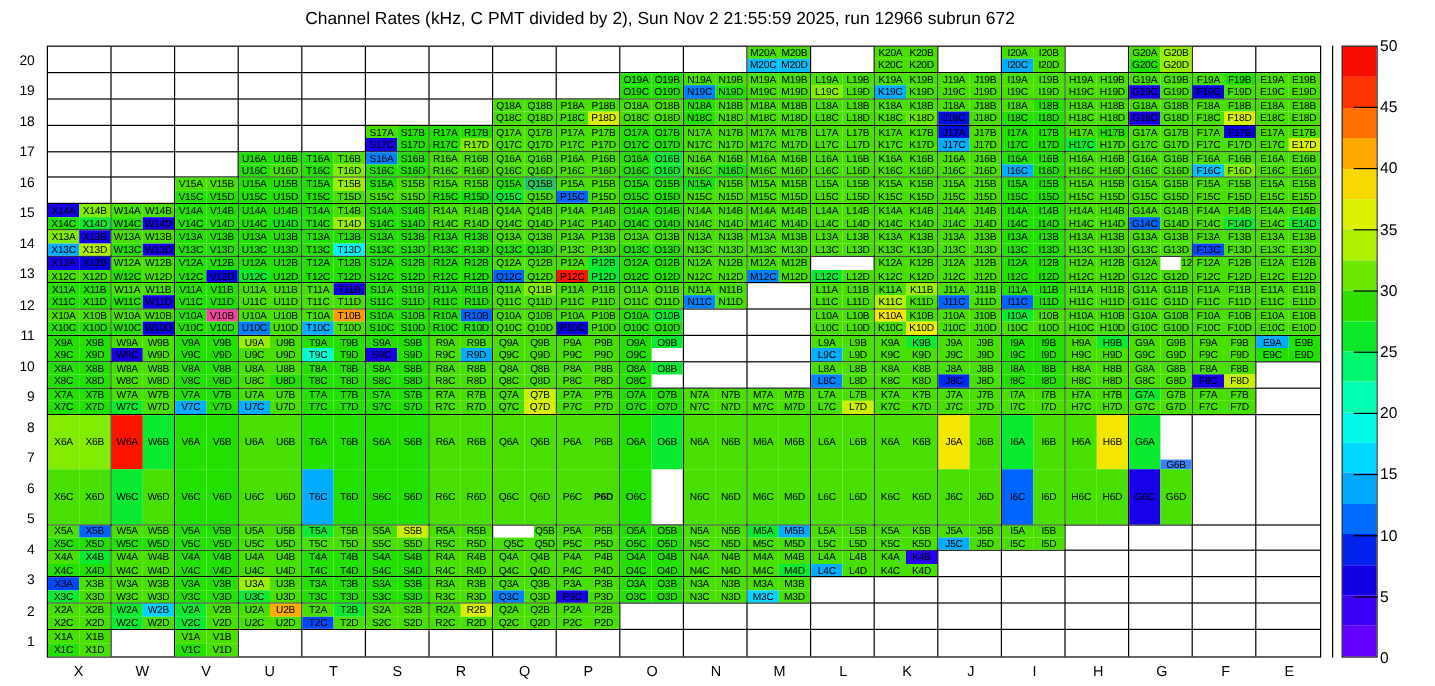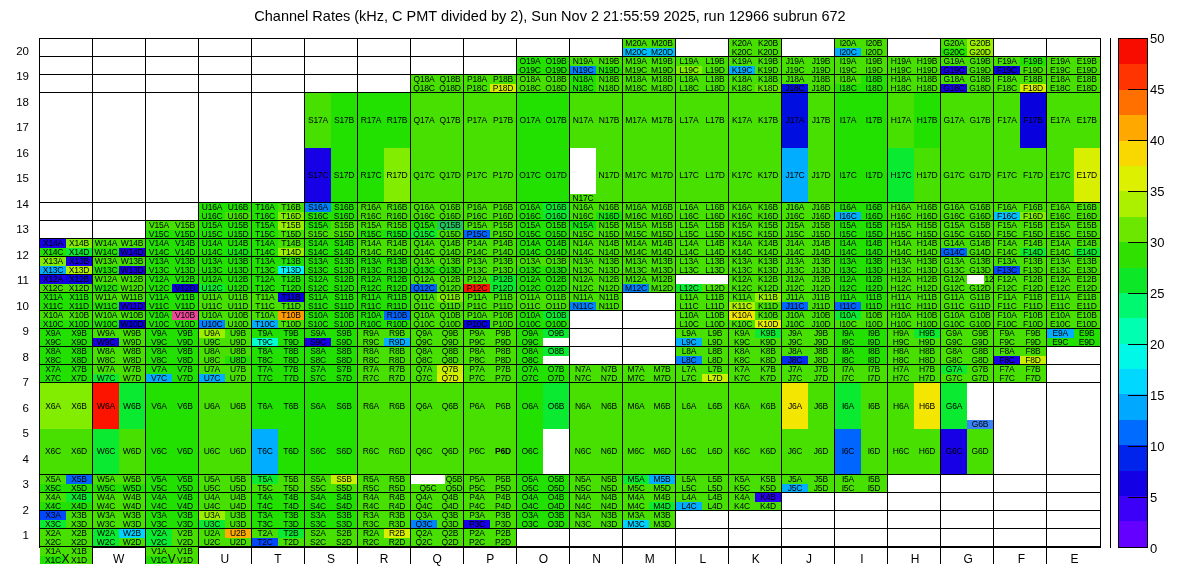--- a/index.html
+++ b/index.html
@@ -473,21 +473,21 @@
       </div>
       <div class="cell">
         <div class="sub" style="background: rgb(34, 224, 0);">O17A</div>
         <div class="sub" style="background: rgb(34, 224, 0);">O17B</div>
         <div class="sub" style="background: rgb(34, 224, 0);">O17C</div>
         <div class="sub" style="background: rgb(34, 224, 0);">O17D</div>
       </div>
       <div class="cell">
         <div class="sub" style="background: rgb(72, 224, 0);">N17A</div>
         <div class="sub" style="background: rgb(72, 224, 0);">N17B</div>
-        <div class="sub" style="background: rgb(72, 224, 0); margin-top: 46px;">N17C</div>
+        <div class="sub" style="background: rgb(72, 224, 0);">N17C</div>
         <div class="sub" style="background: rgb(72, 224, 0);">N17D</div>
       </div>
       <div class="cell">
         <div class="sub" style="background: rgb(72, 224, 0);">M17A</div>
         <div class="sub" style="background: rgb(72, 224, 0);">M17B</div>
         <div class="sub" style="background: rgb(72, 224, 0);">M17C</div>
         <div class="sub" style="background: rgb(72, 224, 0);">M17D</div>
       </div>
       <div class="cell">
         <div class="sub" style="background: rgb(72, 224, 0);">L17A</div>

